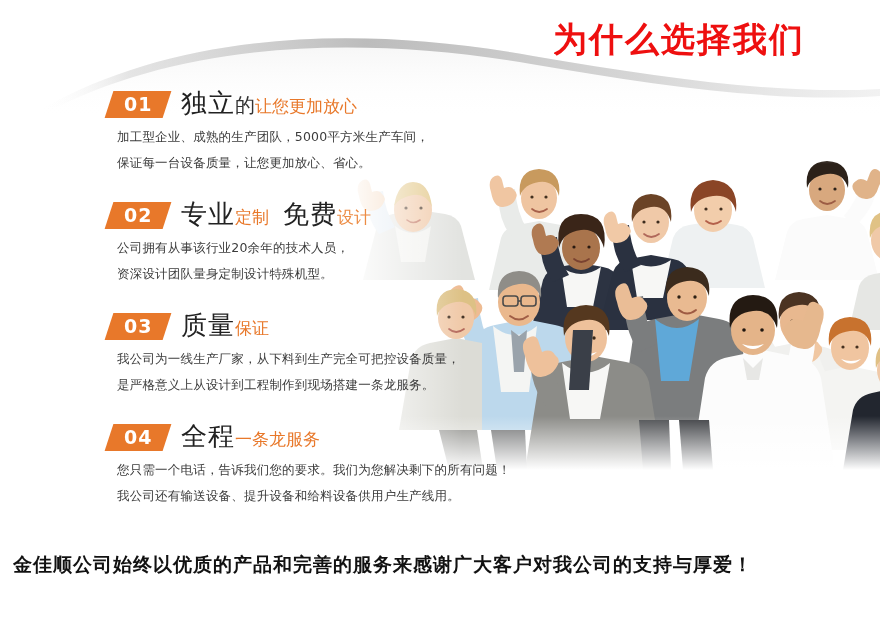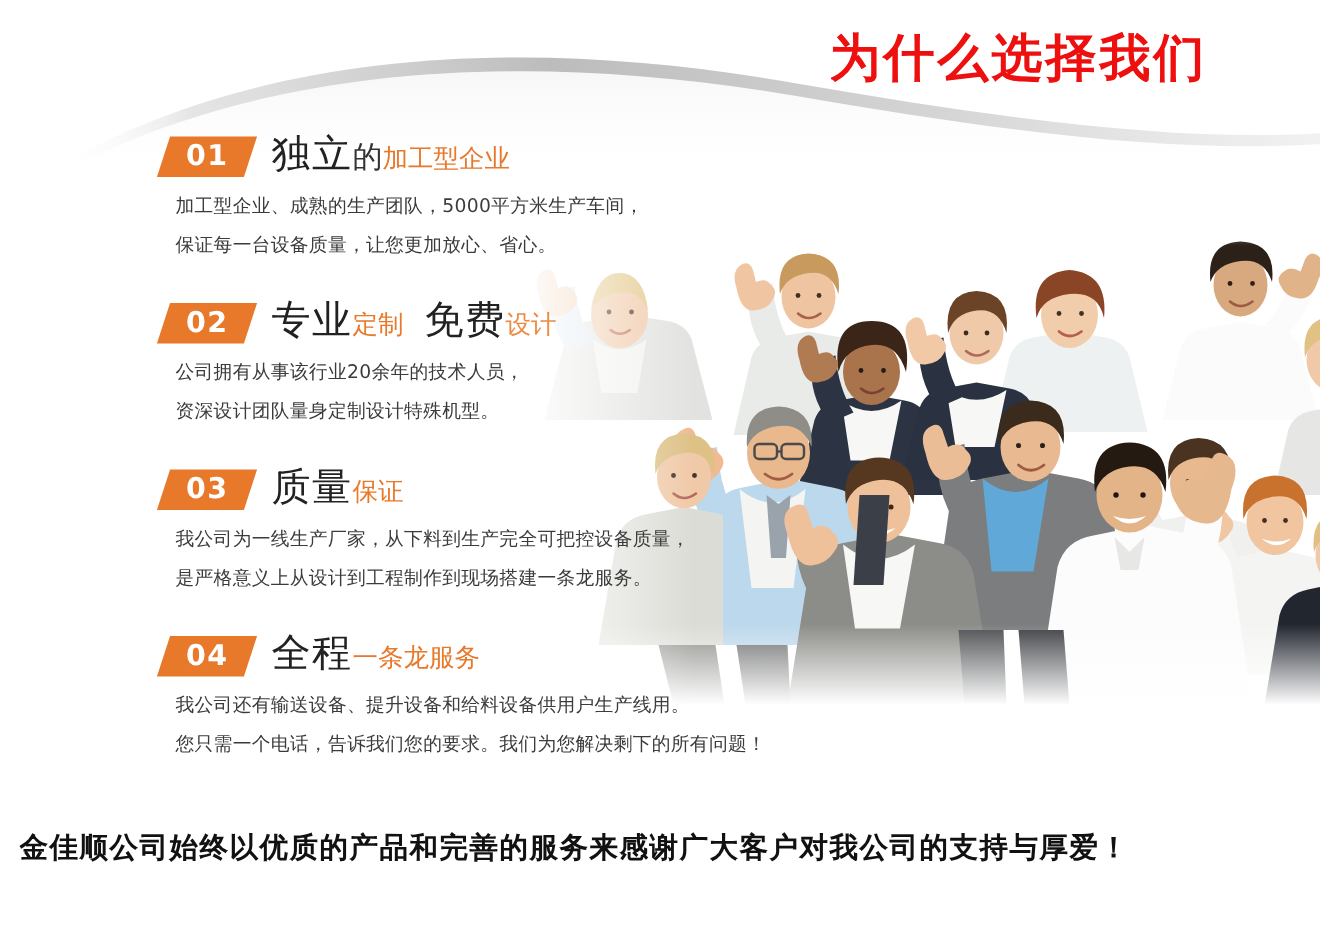--- a/index.html
+++ b/index.html
@@ -293,21 +293,21 @@
     <rect x="0" y="0" width="560" height="34" fill="url(#fadeT)"></rect>
   </svg>
 
   <div class="features">
 
     <div class="feature">
       <div class="badge">
         <span>01</span>
       </div>
       <div class="ftitle">
-        <span class="big">独立</span><span class="mid">的</span><span class="acc">加工型企业</span>
+        <span class="big">独立</span><span class="mid">的</span><span class="acc">让您更加放心</span>
       </div>
       <div class="fbody">
         <p>加工型企业、成熟的生产团队，5000平方米生产车间，</p>
         <p>保证每一台设备质量，让您更加放心、省心。</p>
       </div>
     </div>
 
     <div class="feature">
       <div class="badge">
         <span>02</span>
@@ -335,22 +335,22 @@
     </div>
 
     <div class="feature">
       <div class="badge">
         <span>04</span>
       </div>
       <div class="ftitle">
         <span class="big">全程</span><span class="acc">一条龙服务</span>
       </div>
       <div class="fbody">
+        <p>您只需一个电话，告诉我们您的要求。我们为您解决剩下的所有问题！</p>
         <p>我公司还有输送设备、提升设备和给料设备供用户生产线用。</p>
-        <p>您只需一个电话，告诉我们您的要求。我们为您解决剩下的所有问题！</p>
       </div>
     </div>
 
   </div>
 
   <div class="footer">金佳顺公司始终以优质的产品和完善的服务来感谢广大客户对我公司的支持与厚爱！</div>
 
 </div>
 
 </body></html>

